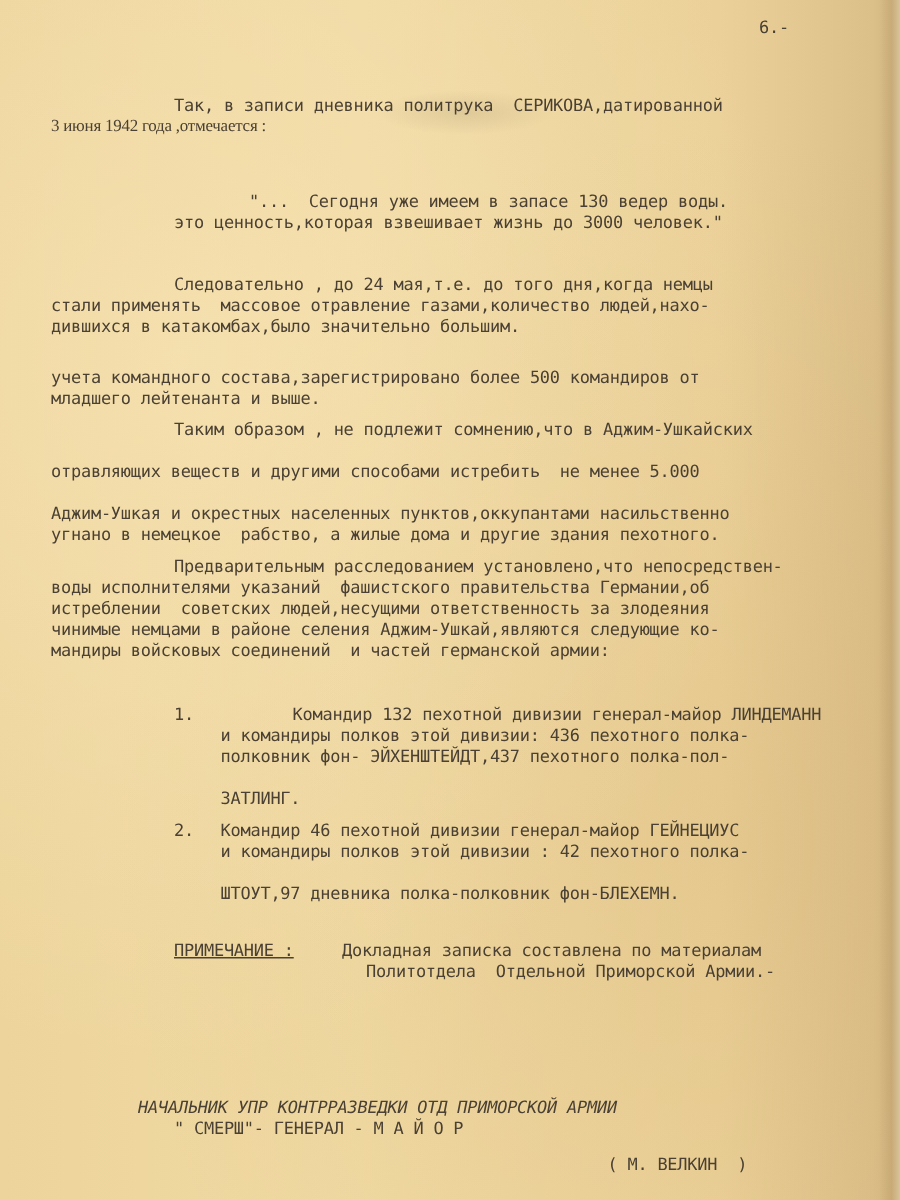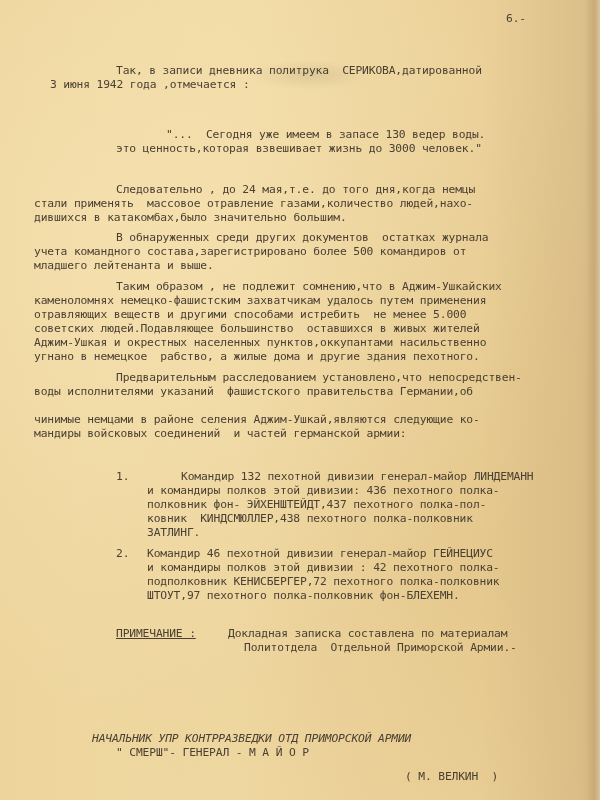--- a/index.html
+++ b/index.html
@@ -35,57 +35,53 @@
 </head>
 <body>
 
 <div class="page">
   <div class="edge"></div>
   <div class="stain"></div>
 
   <div class="t pnum">6.-</div>
 
   <div class="t" style="left:116px; top:64px;">Так, в записи дневника политрука  СЕРИКОВА,датированной</div>
-  <div class="t" style="left:50px; top:78px;">3 июня 1942 года ,отмечается :</div>
+  <div class="t" style="left:34px; top:78px;font-family:Liberation Serif, serif;">3 июня 1942 года ,отмечается :</div>
 
   <div class="t" style="left:166px; top:128px;">"...  Сегодня уже имеем в запасе 130 ведер воды.</div>
   <div class="t" style="left:116px; top:142px;">это ценность,которая взвешивает жизнь до 3000 человек."</div>
 
   <div class="t" style="left:116px; top:183px;">Следовательно , до 24 мая,т.е. до того дня,когда немцы</div>
   <div class="t" style="left:34px; top:197px;">стали применять  массовое отравление газами,количество людей,нахо-</div>
   <div class="t" style="left:34px; top:211px;">дившихся в катакомбах,было значительно большим.</div>
 
-  <div class="t" style="left:116px; top:231px;">В обнаруженных среди других документов  остатках журнала</div>
   <div class="t" style="left:34px; top:245px;">учета командного состава,зарегистрировано более 500 командиров от</div>
   <div class="t" style="left:34px; top:259px;">младшего лейтенанта и выше.</div>
 
   <div class="t" style="left:116px; top:280px;">Таким образом , не подлежит сомнению,что в Аджим-Ушкайских</div>
-  <div class="t" style="left:34px; top:294px;">каменоломнях немецко-фашистским захватчикам удалось путем применения</div>
   <div class="t" style="left:34px; top:308px;">отравляющих веществ и другими способами истребить  не менее 5.000</div>
-  <div class="t" style="left:34px; top:322px;">советских людей.Подавляющее большинство  оставшихся в живых жителей</div>
   <div class="t" style="left:34px; top:336px;">Аджим-Ушкая и окрестных населенных пунктов,оккупантами насильственно</div>
   <div class="t" style="left:34px; top:350px;">угнано в немецкое  рабство, а жилые дома и другие здания пехотного.</div>
 
   <div class="t" style="left:116px; top:371px;">Предварительным расследованием установлено,что непосредствен-</div>
   <div class="t" style="left:34px; top:385px;">воды исполнителями указаний  фашистского правительства Германии,об</div>
+  <div class="t" style="left:34px; top:399px;">истреблении  советских людей,несущими ответственность за злодеяния</div>
   <div class="t" style="left:34px; top:413px;">чинимые немцами в районе селения Аджим-Ушкай,являются следующие ко-</div>
   <div class="t" style="left:34px; top:427px;">мандиры войсковых соединений  и частей германской армии:</div>
 
   <div class="t" style="left:116px; top:470px;">1.</div>
-  <div class="t" style="left:147px; top:470px;padding-left:34px;">Командир 132 пехотной дивизии генерал-майор ЛИНДЕМАНН</div>
+  <div class="t" style="left:161px; top:470px;padding-left:34px;">Командир 132 пехотной дивизии генерал-майор ЛИНДЕМАНН</div>
   <div class="t" style="left:147px; top:484px;">и командиры полков этой дивизии: 436 пехотного полка-</div>
   <div class="t" style="left:147px; top:498px;">полковник фон- ЭЙХЕНШТЕЙДТ,437 пехотного полка-пол-</div>
-  <div class="t" style="left:147px; top:512px;">ковник  КИНДСМЮЛЛЕР,438 пехотного полка-полковник</div>
   <div class="t" style="left:147px; top:526px;">ЗАТЛИНГ.</div>
 
   <div class="t" style="left:116px; top:547px;">2.</div>
   <div class="t" style="left:147px; top:547px;">Командир 46 пехотной дивизии генерал-майор ГЕЙНЕЦИУС</div>
   <div class="t" style="left:147px; top:561px;">и командиры полков этой дивизии : 42 пехотного полка-</div>
-  <div class="t" style="left:147px; top:575px;">подполковник КЕНИСБЕРГЕР,72 пехотного полка-полковник</div>
-  <div class="t" style="left:147px; top:589px;">ШТОУТ,97 пехотного полка-полковник фон-БЛЕХЕМН.</div>
+  <div class="t" style="left:147px; top:589px;">ШТОУТ,97 дневника полка-полковник фон-БЛЕХЕМН.</div>
 
   <div class="t underline" style="left:116px; top:627px;text-align:center;">ПРИМЕЧАНИЕ :</div>
   <div class="t" style="left:228px; top:627px;">Докладная записка составлена по материалам</div>
   <div class="t" style="left:228px; top:641px;margin-left:16px;">Политотдела  Отдельной Приморской Армии.-</div>
 
   <div class="t" style="left:92px; top:732px;font-style:italic;">НАЧАЛЬНИК УПР КОНТРРАЗВЕДКИ ОТД ПРИМОРСКОЙ АРМИИ</div>
   <div class="t" style="left:116px; top:746px;">" СМЕРШ"- ГЕНЕРАЛ - М А Й О Р</div>
   <div class="t" style="left:405px; top:770px;">( М. ВЕЛКИН  )</div>
 </div>
 

